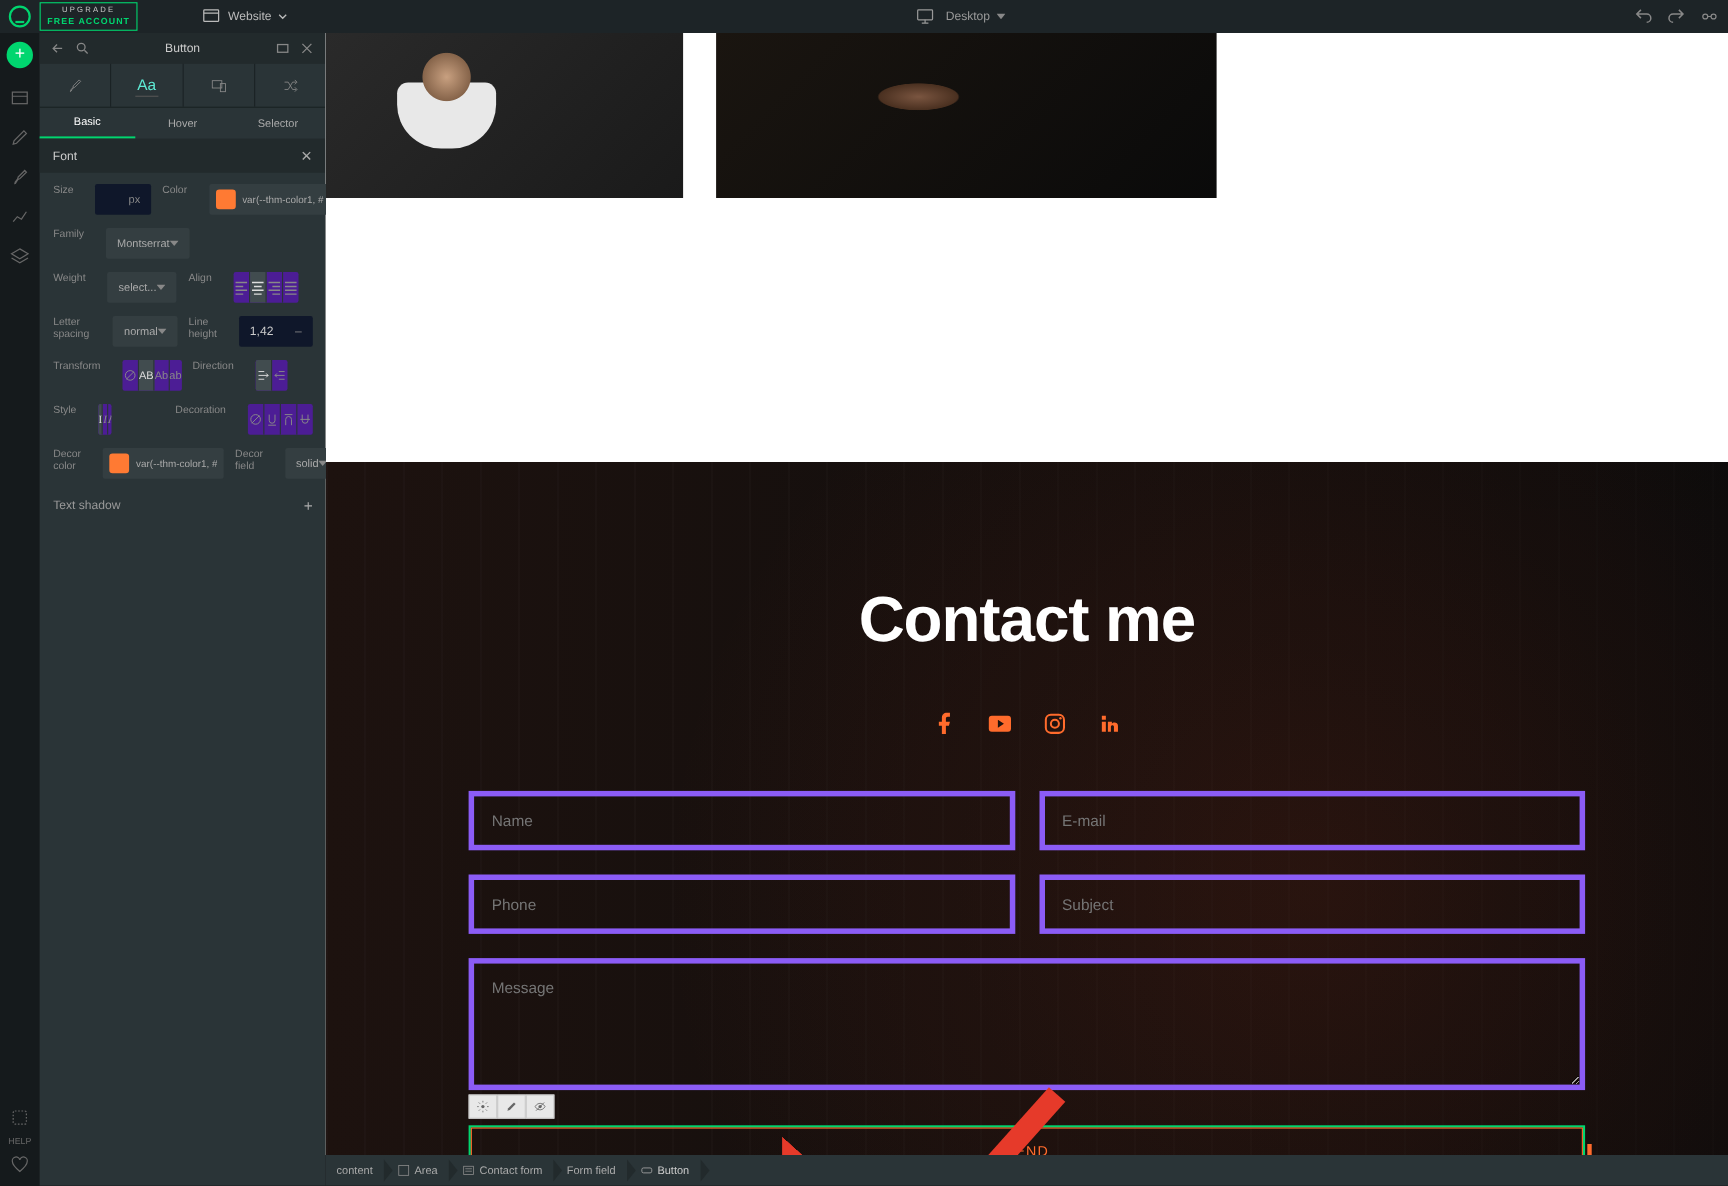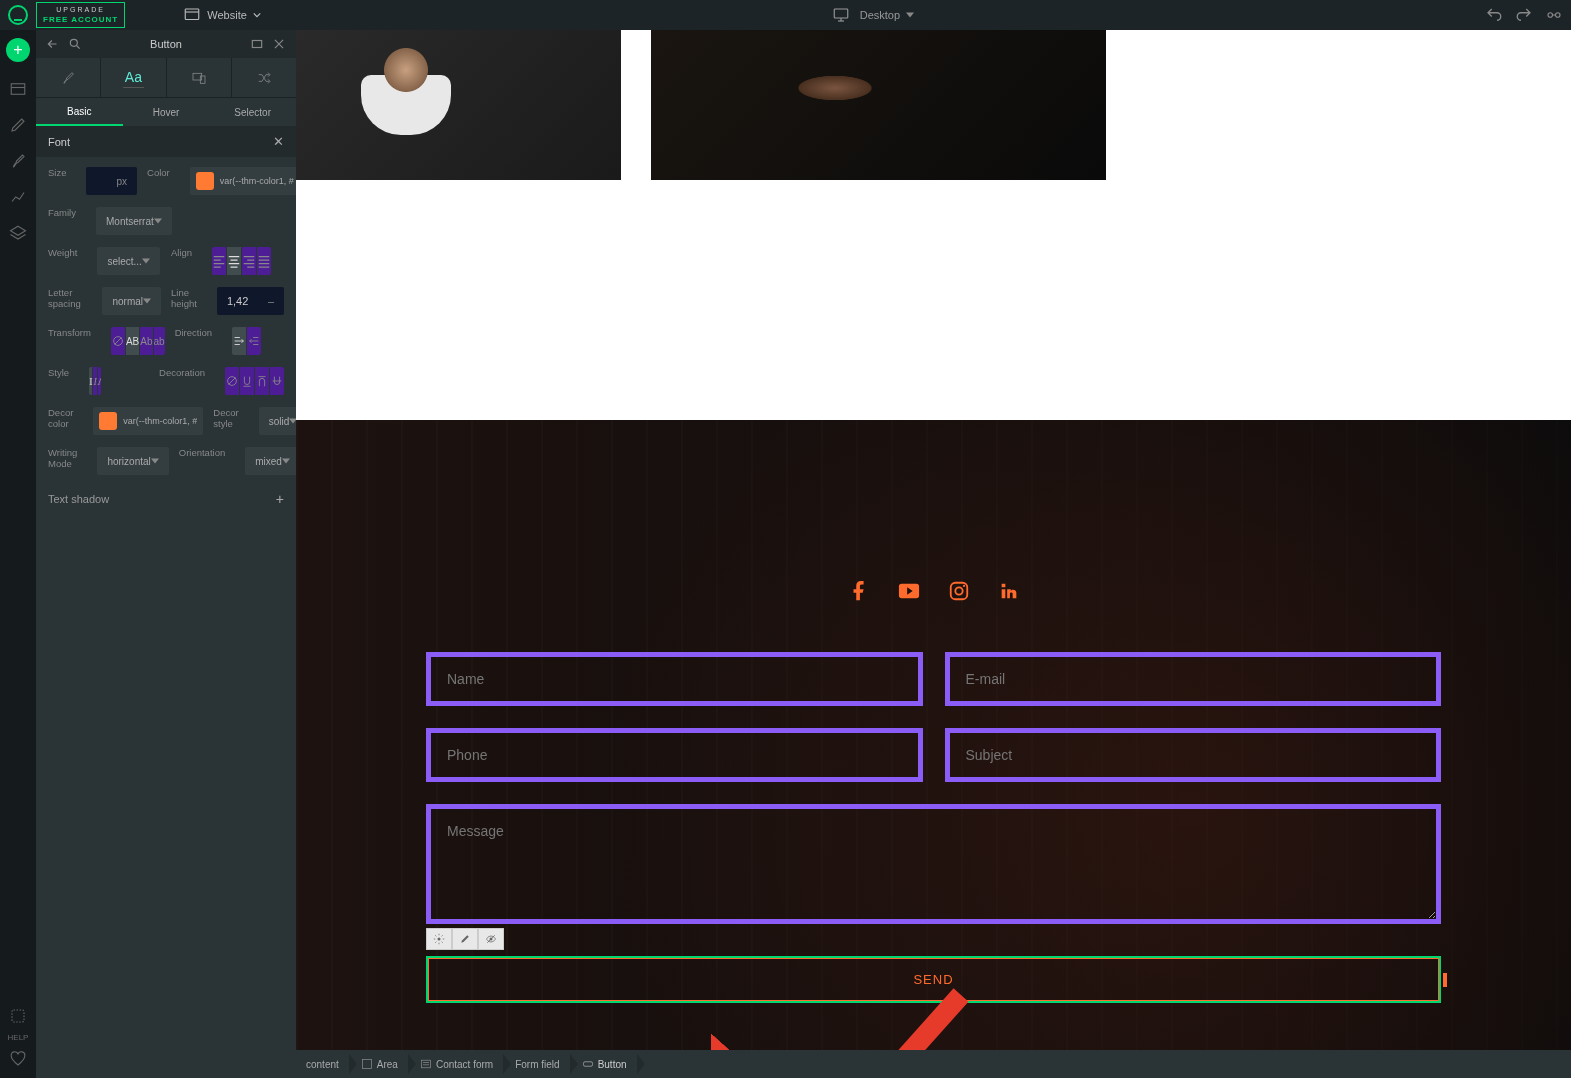--- a/index.html
+++ b/index.html
@@ -401,50 +401,30 @@
 
     <div class="row">
       <div class="col">
         <div class="lbl">Decor color</div>
         <div class="color-box">
           <div class="swatch" style="background:#ff7a33"></div>
           <div class="color-text">var(--thm-color1, #</div>
         </div>
       </div>
       <div class="col">
-        <div class="lbl">Decor style</div>
+        <div class="lbl">Decor field</div>
         <div class="select">
           <span class="select-text">solid</span>
           <svg class="caret-down" viewBox="0 0 10 10">
                 <path d="M0 2 L5 8 L10 2 Z"></path>
               </svg>
         </div>
       </div>
     </div>
 
-    <div class="row">
-      <div class="col">
-        <div class="lbl">Writing Mode</div>
-        <div class="select">
-          <span class="select-text">horizontal</span>
-          <svg class="caret-down" viewBox="0 0 10 10">
-                <path d="M0 2 L5 8 L10 2 Z"></path>
-              </svg>
-        </div>
-      </div>
-      <div class="col">
-        <div class="lbl">Orientation</div>
-        <div class="select">
-          <span class="select-text">mixed</span>
-          <svg class="caret-down" viewBox="0 0 10 10">
-                <path d="M0 2 L5 8 L10 2 Z"></path>
-              </svg>
-        </div>
-      </div>
-    </div>
 
     <div class="text-shadow-row">
       <span>Text shadow</span>
       <span class="plus-btn">+</span>
     </div>
 
   </div>
   </div>
 </div>
 
@@ -453,20 +433,21 @@
     <div class="gallery-row">
       <div class="gallery-img g1"></div>
       <div class="gallery-img g2"></div>
     </div>
   </div>
   <div class="white-gap"></div>
 
   <div class="contact-section">
     <div class="contact-bg"></div>
     <div class="contact-inner">
+      <h1 class="contact-title">Contact me</h1>
       <div class="socials">
         <svg class="soc" viewBox="0 0 24 24">
             <path d="M13 22v-8h3l1-4h-4V7c0-1 0-2 2-2h2V1h-3c-3 0-5 2-5 5v4H6v4h3v8h4z"></path>
           </svg>
         <svg class="soc" viewBox="0 0 24 24">
             <path d="M23 7c0-2-1-3-3-3H4C2 4 1 5 1 7v10c0 2 1 3 3 3h16c2 0 3-1 3-3V7zM10 16V8l6 4-6 4z"></path>
           </svg>
         <svg class="soc" viewBox="0 0 24 24">
             <rect x="3" y="3" width="18" height="18" rx="5" fill="none" stroke="#ff6b2c" stroke-width="2"></rect>
             <circle cx="12" cy="12" r="4" fill="none" stroke="#ff6b2c" stroke-width="2"></circle>

